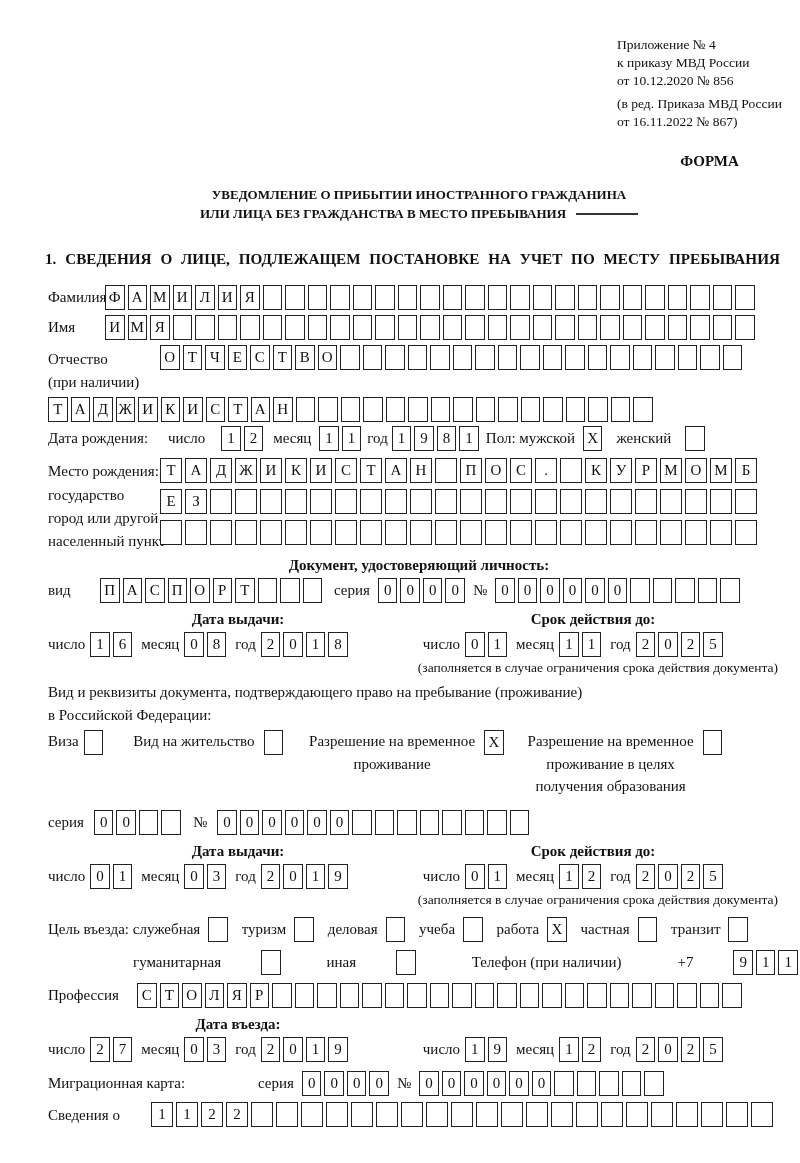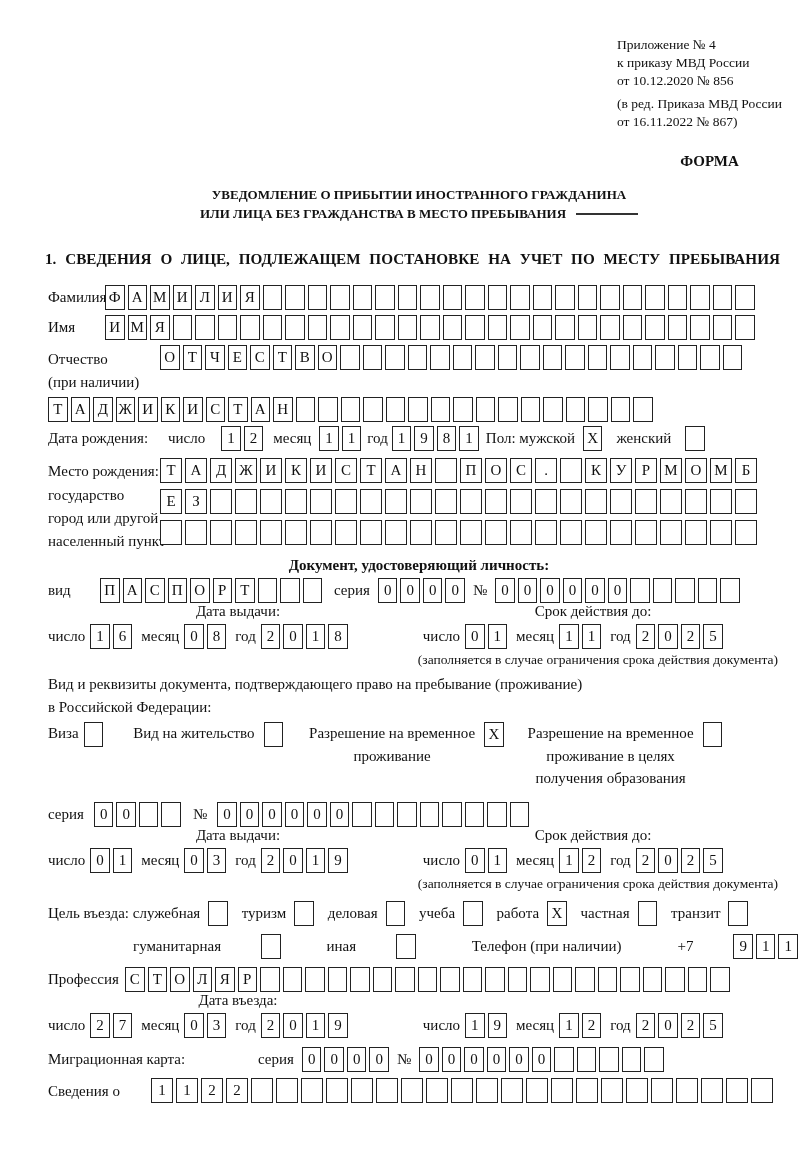--- a/index.html
+++ b/index.html
@@ -29,21 +29,21 @@
     width:19.5px;height:25px;box-sizing:border-box;flex:none;
     border:1.6px solid #222;background:#fff;
     display:inline-flex;align-items:center;justify-content:center;
     font-size:15px;line-height:1;
   }
   .wide .cell{width:22px;}
   .labelcol{flex:none;line-height:1.55;}
   .stack{display:flex;flex-direction:column;gap:6px;}
 
   
-  .date-headers{display:flex;}
+  .date-headers{display:flex;margin-top:8px;font-weight:bold;}
   .date-headers .h1{flex:0 0 380px;text-align:center;}
   .date-headers .h2{flex:0 0 330px;text-align:center;}
   .date-group{display:flex;align-items:center;}
   .date-group .lbl{margin-right:5px;}
   .date-group .cells{margin-right:9px;}
   .note{font-size:13.5px;text-align:right;margin-top:3px;padding-right:12px;}
 
   .center-bold{text-align:center;font-weight:bold;font-size:15px;margin-top:8px;}
 
   
@@ -582,21 +582,21 @@
         <span class="cell">0</span>
         <span class="cell">0</span>
         <span class="cell">0</span>
         <span class="cell">0</span>
         <span class="cell">0</span>
         <span class="cell">0</span>
         <span class="cell"></span>
       </span>
   </div>
 
-  <div class="row" style="margin-top:8px;">
+  <div class="row" style="margin-top:8px;gap:12px;">
     <span class="lbl" style="width:77px;">Профессия</span>
     <span class="cells">
         <span class="cell">С</span>
         <span class="cell">Т</span>
         <span class="cell">О</span>
         <span class="cell">Л</span>
         <span class="cell">Я</span>
         <span class="cell">Р</span>
         <span class="cell"></span>
         <span class="cell"></span>

